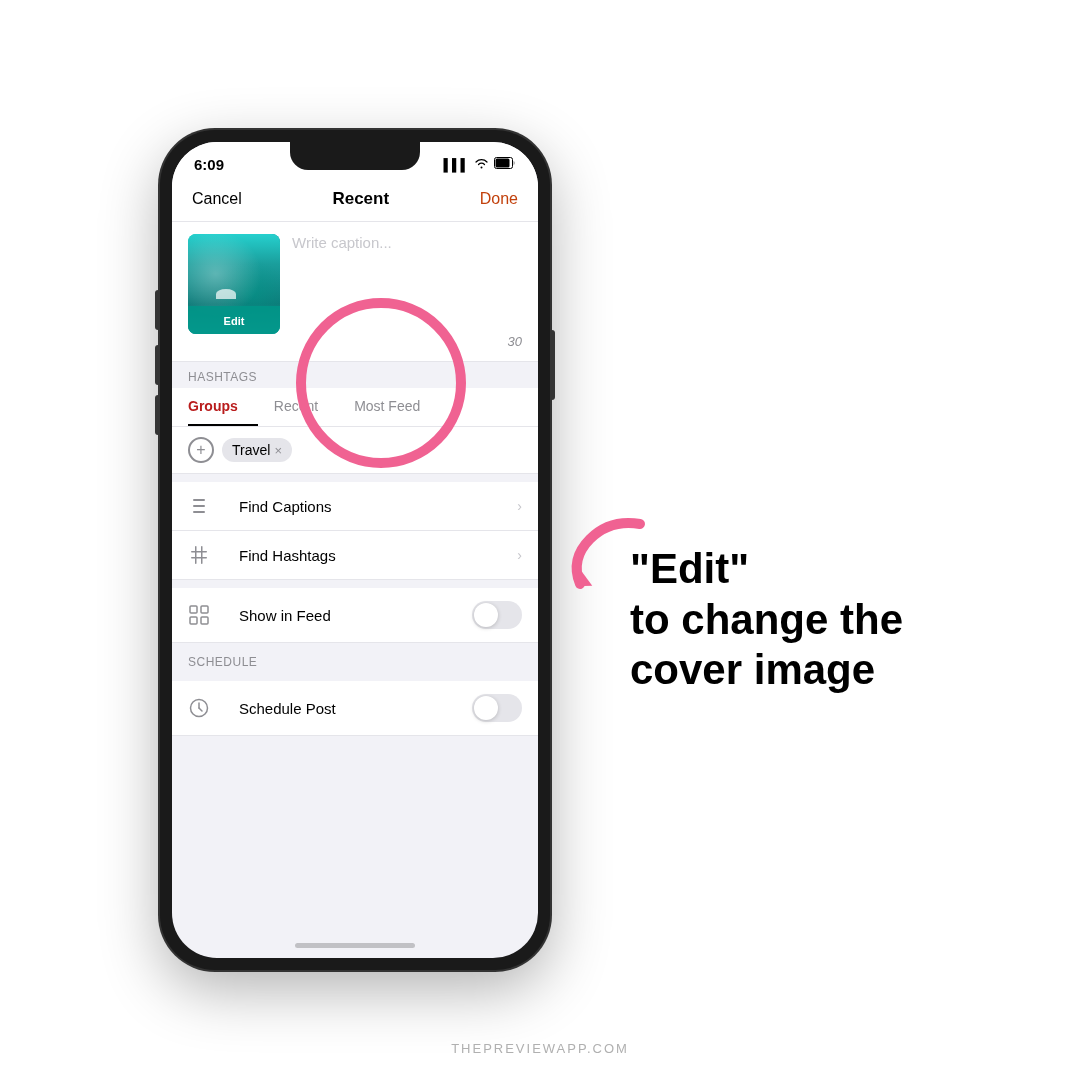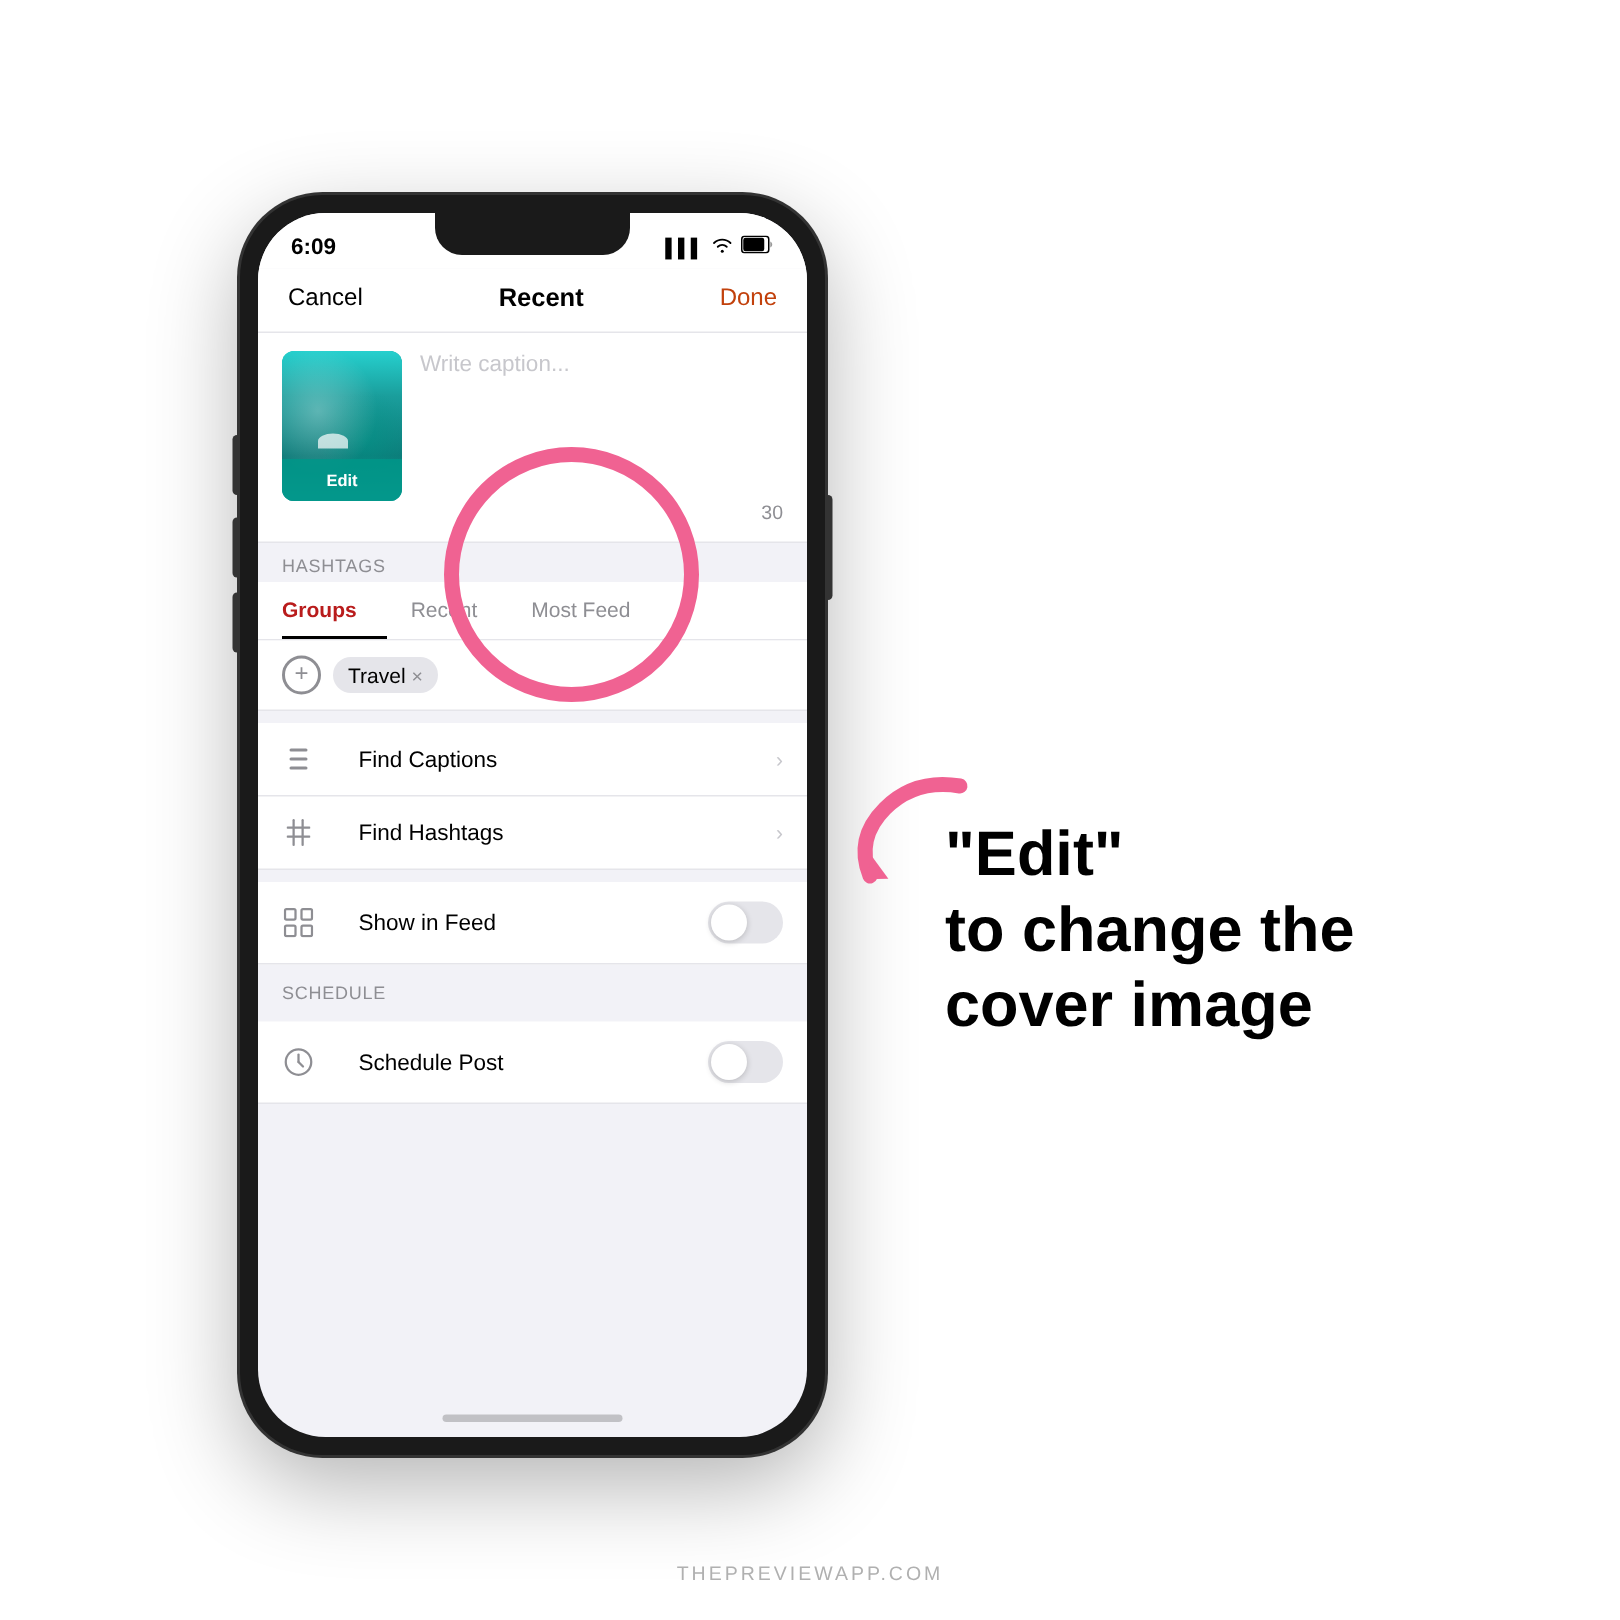--- a/index.html
+++ b/index.html
@@ -139,21 +139,21 @@
     
     .caption-section {
       display: flex;
       padding: 12px 16px;
       background: #ffffff;
       border-bottom: 1px solid #e5e5ea;
       min-height: 140px;
     }
 
     .image-thumb {
-      width: 80px;
+      width: 92px;
       height: 100px;
       border-radius: 8px;
       overflow: hidden;
       flex-shrink: 0;
       position: relative;
       background: linear-gradient(135deg, #00c9b0 0%, #00a896 30%, #028090 60%, #2ec4b6 100%);
     }
 
     .image-thumb-inner {
       width: 100%;
@@ -207,20 +207,21 @@
 
     .caption-placeholder {
       font-size: 15px;
       color: #c7c7cc;
     }
 
     .char-count {
       text-align: right;
       font-size: 13px;
       color: #8e8e93;
+      font-style: italic;
     }
 
     
     .section-label {
       font-size: 12px;
       font-weight: 500;
       color: #8e8e93;
       letter-spacing: 0.5px;
       padding: 8px 16px 4px;
       background: #f2f2f7;

